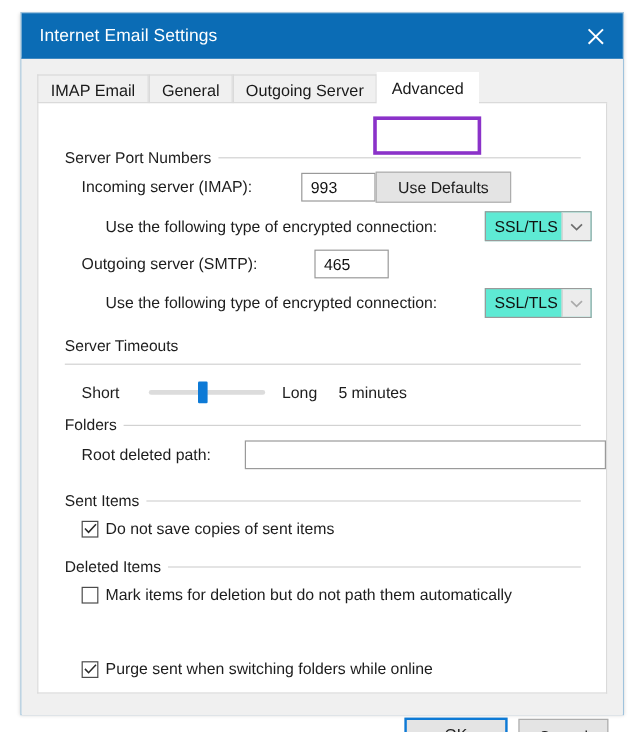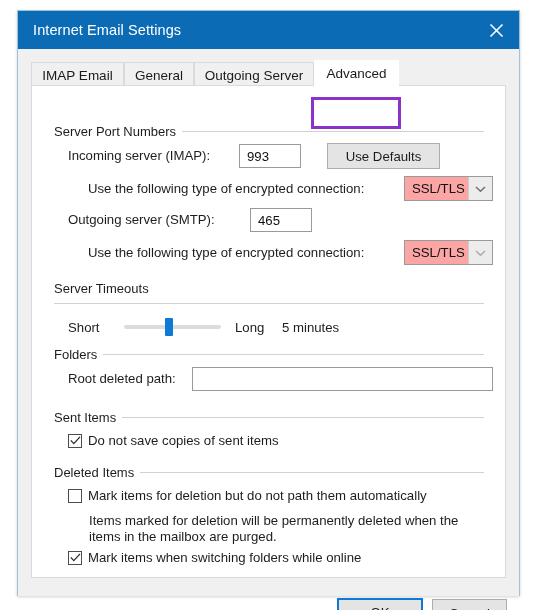--- a/index.html
+++ b/index.html
@@ -151,37 +151,38 @@
   .txtbox {
     position: absolute;
     background: #ffffff;
     border: 1px solid #9a9a9a;
     font-size: 13.2px;
     color: #111111;
     display: flex;
     align-items: center;
     padding-left: 7px;
     cursor: text;
+    margin-left: 12px;
   }
 
   .btn {
     position: absolute;
     background: #e4e4e4;
     border: 1px solid #adadad;
     font-size: 13.2px;
     color: #1d1d1d;
     display: flex;
     align-items: center;
     justify-content: center;
     cursor: pointer;
   }
 
   .combo {
     position: absolute;
-    background: #fca5a5;
+    background: #5eead4;
     border: 1px solid #9a9a9a;
     display: flex;
     align-items: center;
     cursor: pointer;
   }
   .combo-value {
     flex: 1;
     font-size: 13.2px;
     color: #111111;
     padding-left: 7px;
@@ -308,21 +309,21 @@
       </div>
       <div class="highlight-box" style="left:293px;top:48px;width:90px;height:32px;"></div>
 
       <div class="panel">
 
         <div class="group-label" style="left:22px;top:45px;transform:translateY(-50%);">Server Port Numbers</div>
         <div class="group-line" style="left:22px;top:45px;width:430px;"></div>
 
         <div class="lbl" style="left:36px;top:62px;">Incoming server (IMAP):</div>
         <div class="txtbox" style="left:207px;top:58px;width:62px;height:24px;">993</div>
-        <div class="btn" style="left:295px;top:57px;width:113px;height:26px;">Use Defaults</div>
+        <div class="btn" style="left:281px;top:57px;width:113px;height:26px;">Use Defaults</div>
 
         <div class="lbl" style="left:56px;top:95px;">Use the following type of encrypted connection:</div>
         <div class="combo" style="left:372px;top:90px;width:89px;height:25px;">
           <span class="combo-value">SSL/TLS</span>
           <span class="combo-arrow">
             <svg width="11" height="8" viewBox="0 0 11 8" aria-hidden="true">
               <polyline points="1,2 5.5,6.3 10,2" fill="none" stroke="#6d6d6d" stroke-width="1.4"></polyline>
             </svg>
           </span>
         </div>
@@ -370,29 +371,28 @@
         </div>
 
         <div class="group-label" style="left:22px;top:386px;transform:translateY(-50%);">Deleted Items</div>
         <div class="group-line" style="left:22px;top:386px;width:430px;"></div>
 
         <div class="cbrow" style="left:36px;top:402px;">
           <span class="cbox"></span>
           <span class="cblabel">Mark items for deletion but do not path them automatically</span>
         </div>
 
-        <div class="helptext" style="left:57px;top:427px;">Items marked for deletion will be permanently deleted when the items in the mailbox are purged.</div>
 
         <div class="cbrow" style="left:36px;top:464px;">
           <span class="cbox">
             <svg width="11" height="9" viewBox="0 0 11 9" aria-hidden="true">
               <polyline points="0.8,4.4 3.8,7.6 10,0.9" fill="none" stroke="#2b2b2b" stroke-width="1.3"></polyline>
             </svg>
           </span>
-          <span class="cblabel">Mark items when switching folders while online</span>
+          <span class="cblabel">Purge sent when switching folders while online</span>
         </div>
 
       </div>
 
       <div class="footer-btn default" style="left:319px;top:549px;width:86px;">OK</div>
       <div class="footer-btn" style="left:414px;top:550px;width:75px;">Cancel</div>
 
     </div>
   </div>
 </div>

